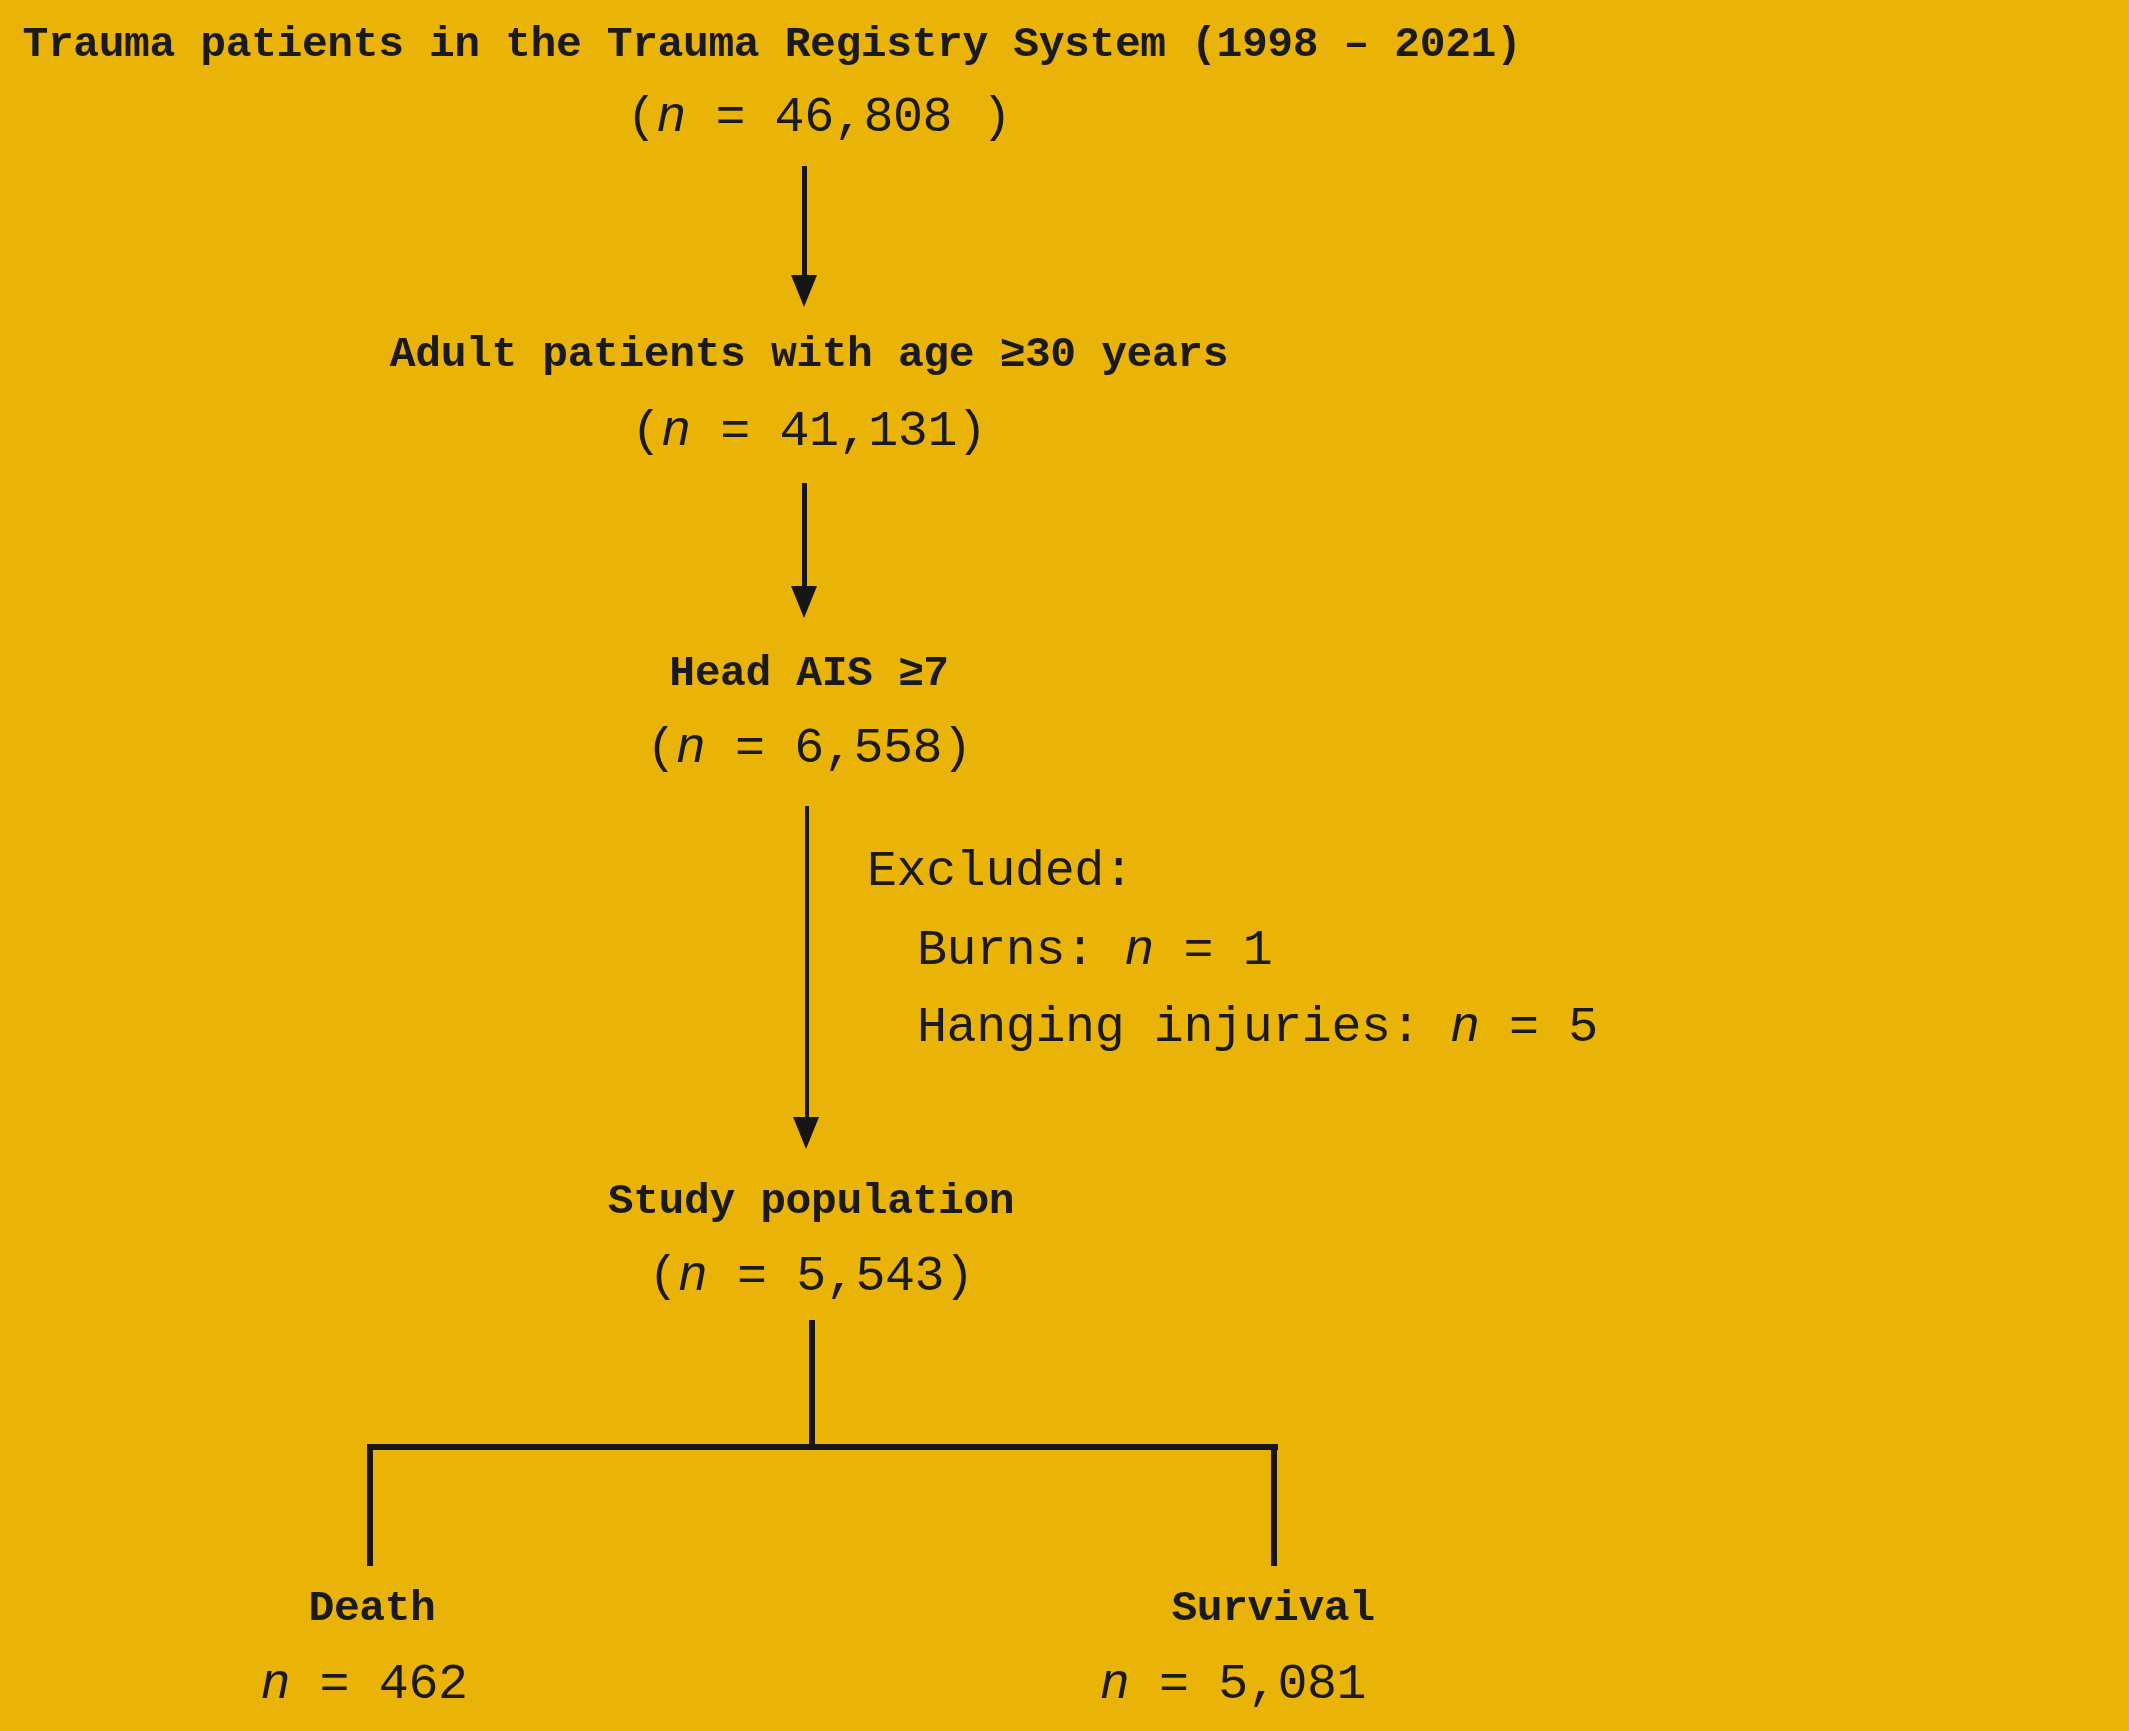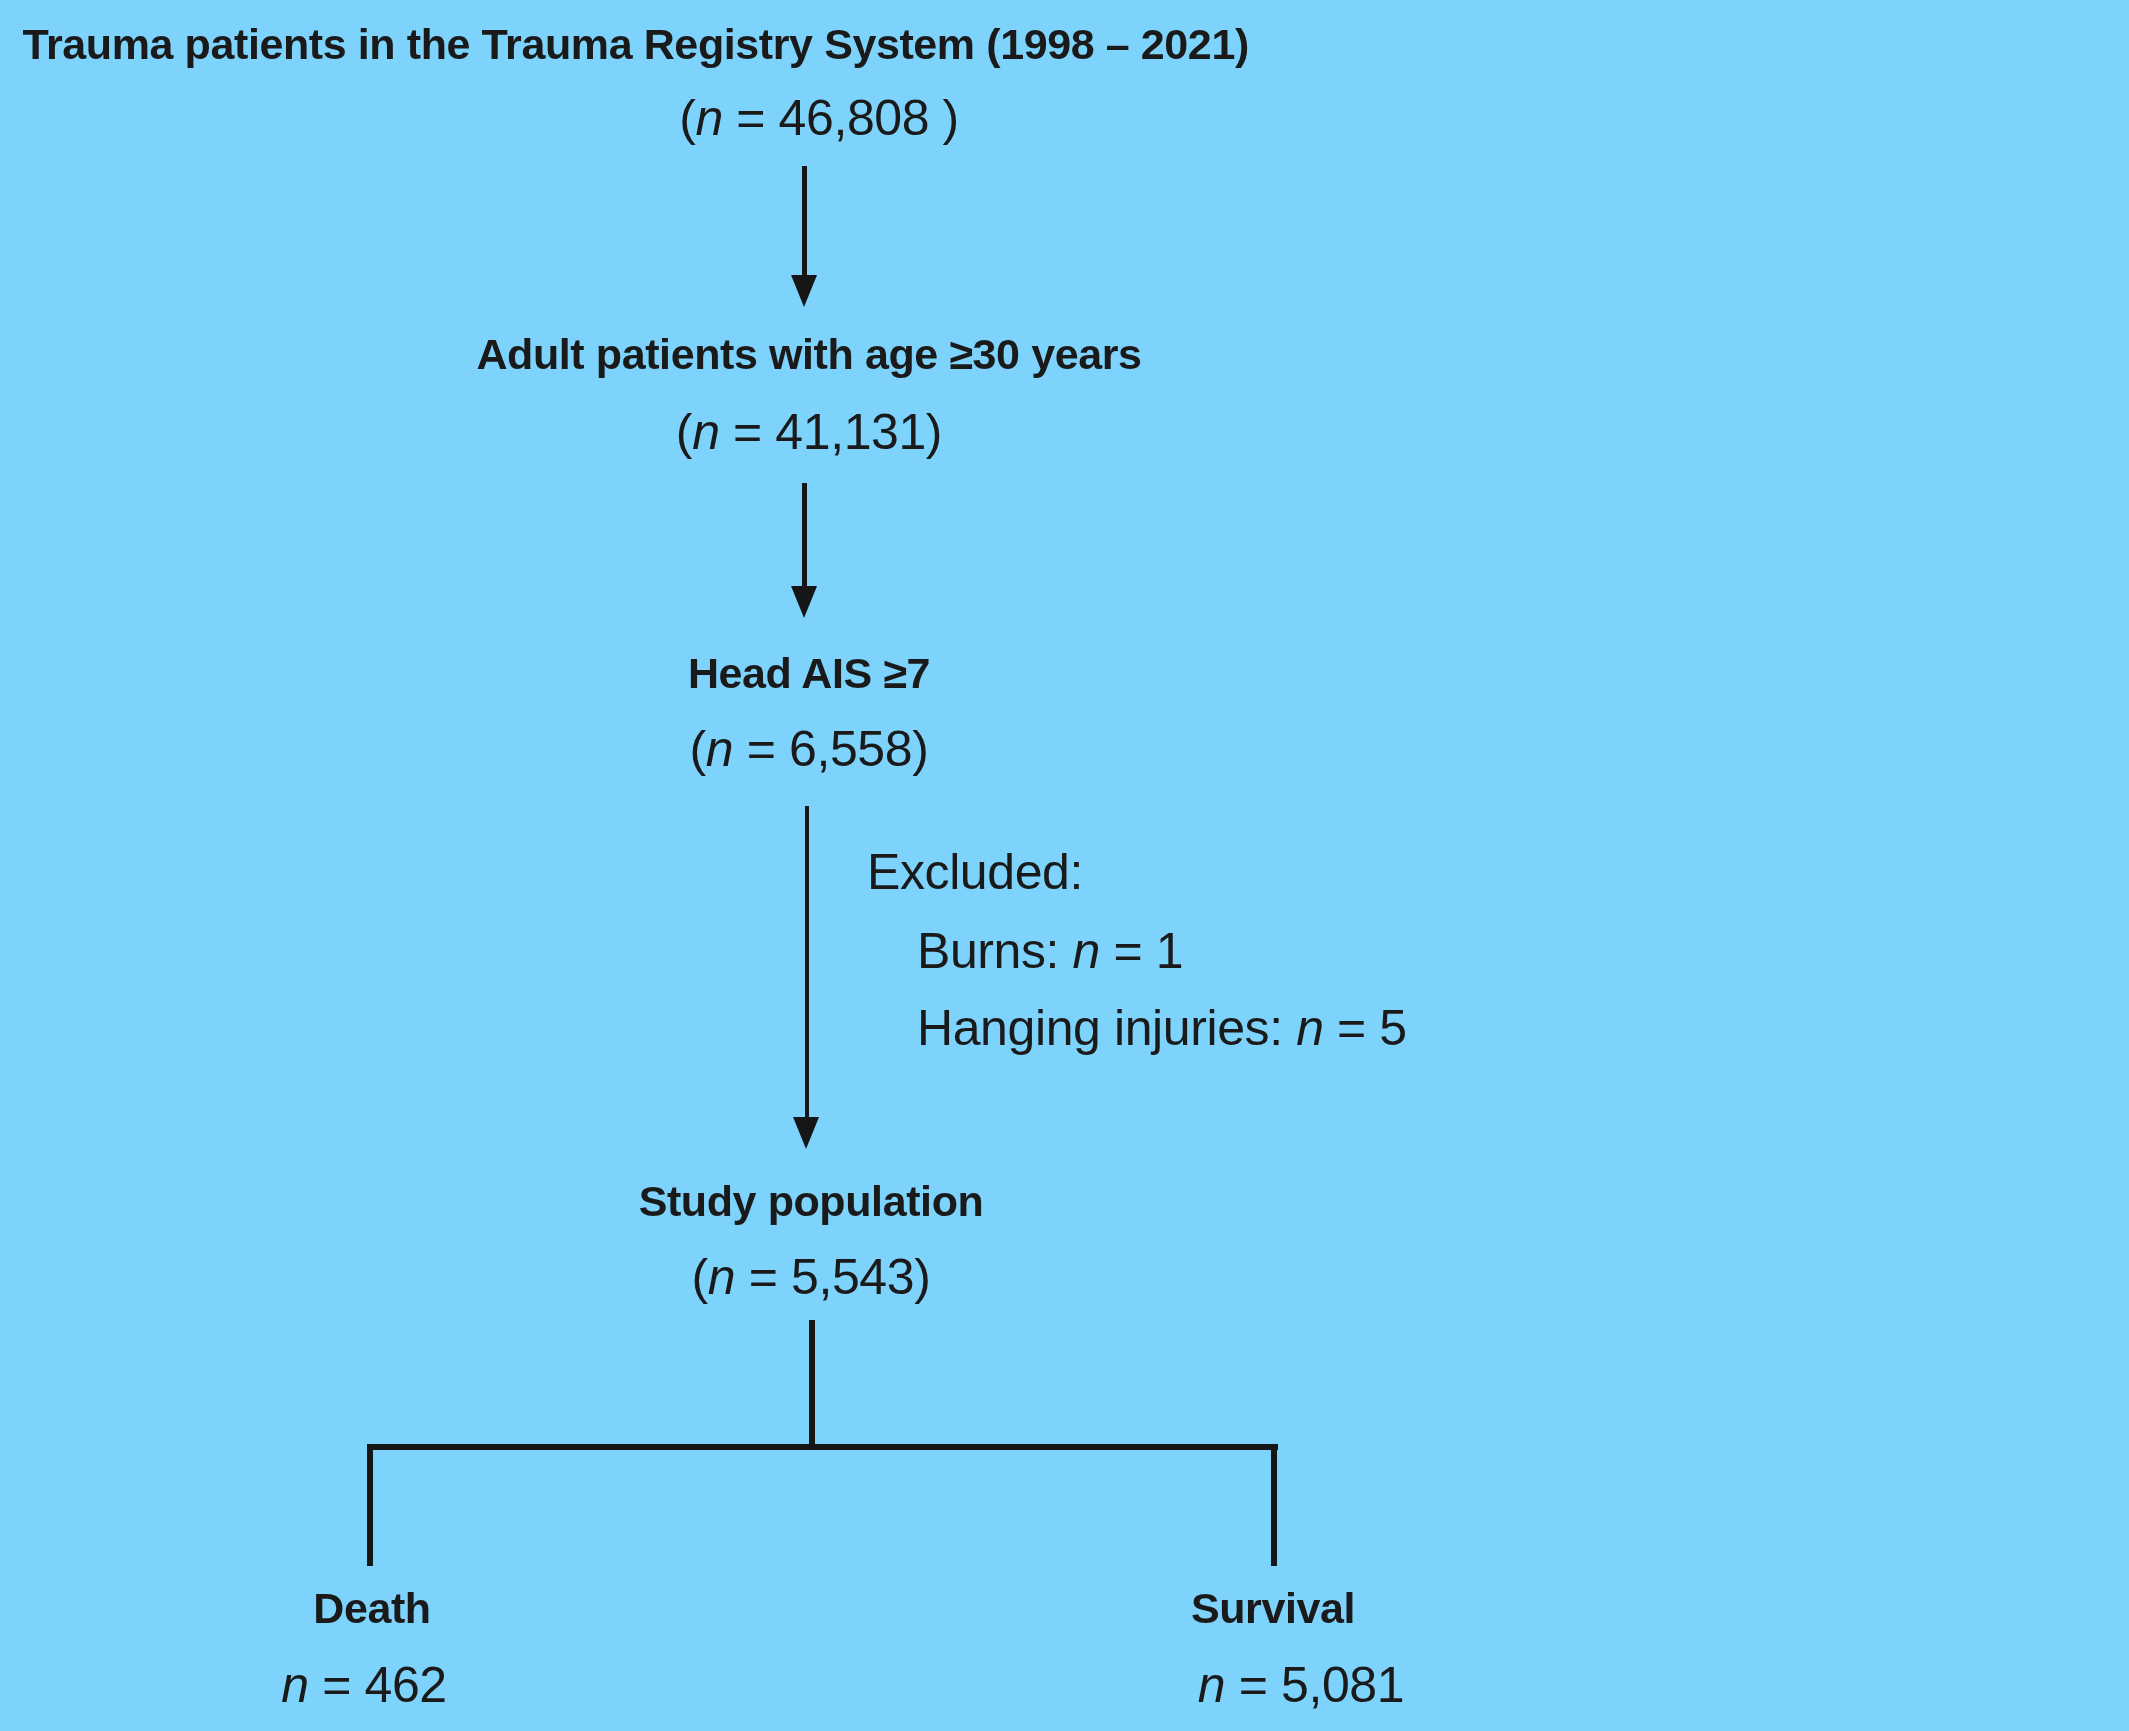--- a/index.html
+++ b/index.html
@@ -4,22 +4,22 @@
 <style>
   html, body {
     margin: 0;
     padding: 0;
     background: #ffffff;
   }
   .fig {
     position: relative;
     width: 2129px;
     height: 1732px;
-    background: #7dd3fc;
-    font-family: Liberation Sans, sans-serif;
+    background: #eab308;
+    font-family: Liberation Mono, monospace;
     color: #1a1a1a;
     overflow: hidden;
   }
   .txt {
     position: absolute;
     white-space: pre;
     font-size: 50px;
     line-height: 1.25;
     letter-spacing: -0.4px;
   }
@@ -88,16 +88,16 @@
 
   <div class="vshaft" style="left:809px; top:1320px; height:129px; width:5.6px;"></div>
   <div class="hline" style="left:367px; top:1444px; width:911px;"></div>
   <div class="vline" style="left:367px; top:1444px; height:122px;"></div>
   <div class="vline" style="left:1271px; top:1444px; height:122px;"></div>
 
   <div class="txt bold center" style="left:372px; top:1582px;">Death</div>
   <div class="txt center" style="left:364px; top:1654px;text-align:center;"><span class="ital">n</span><span> = 462</span></div>
 
   <div class="txt bold center" style="left:1273px; top:1582px;">Survival</div>
-  <div class="txt center" style="left:1301px; top:1654px;"><span class="ital">n</span><span> = 5,081</span></div>
+  <div class="txt center" style="left:1233px; top:1654px;"><span class="ital">n</span><span> = 5,081</span></div>
 
 </div>
 
 
 </body></html>

